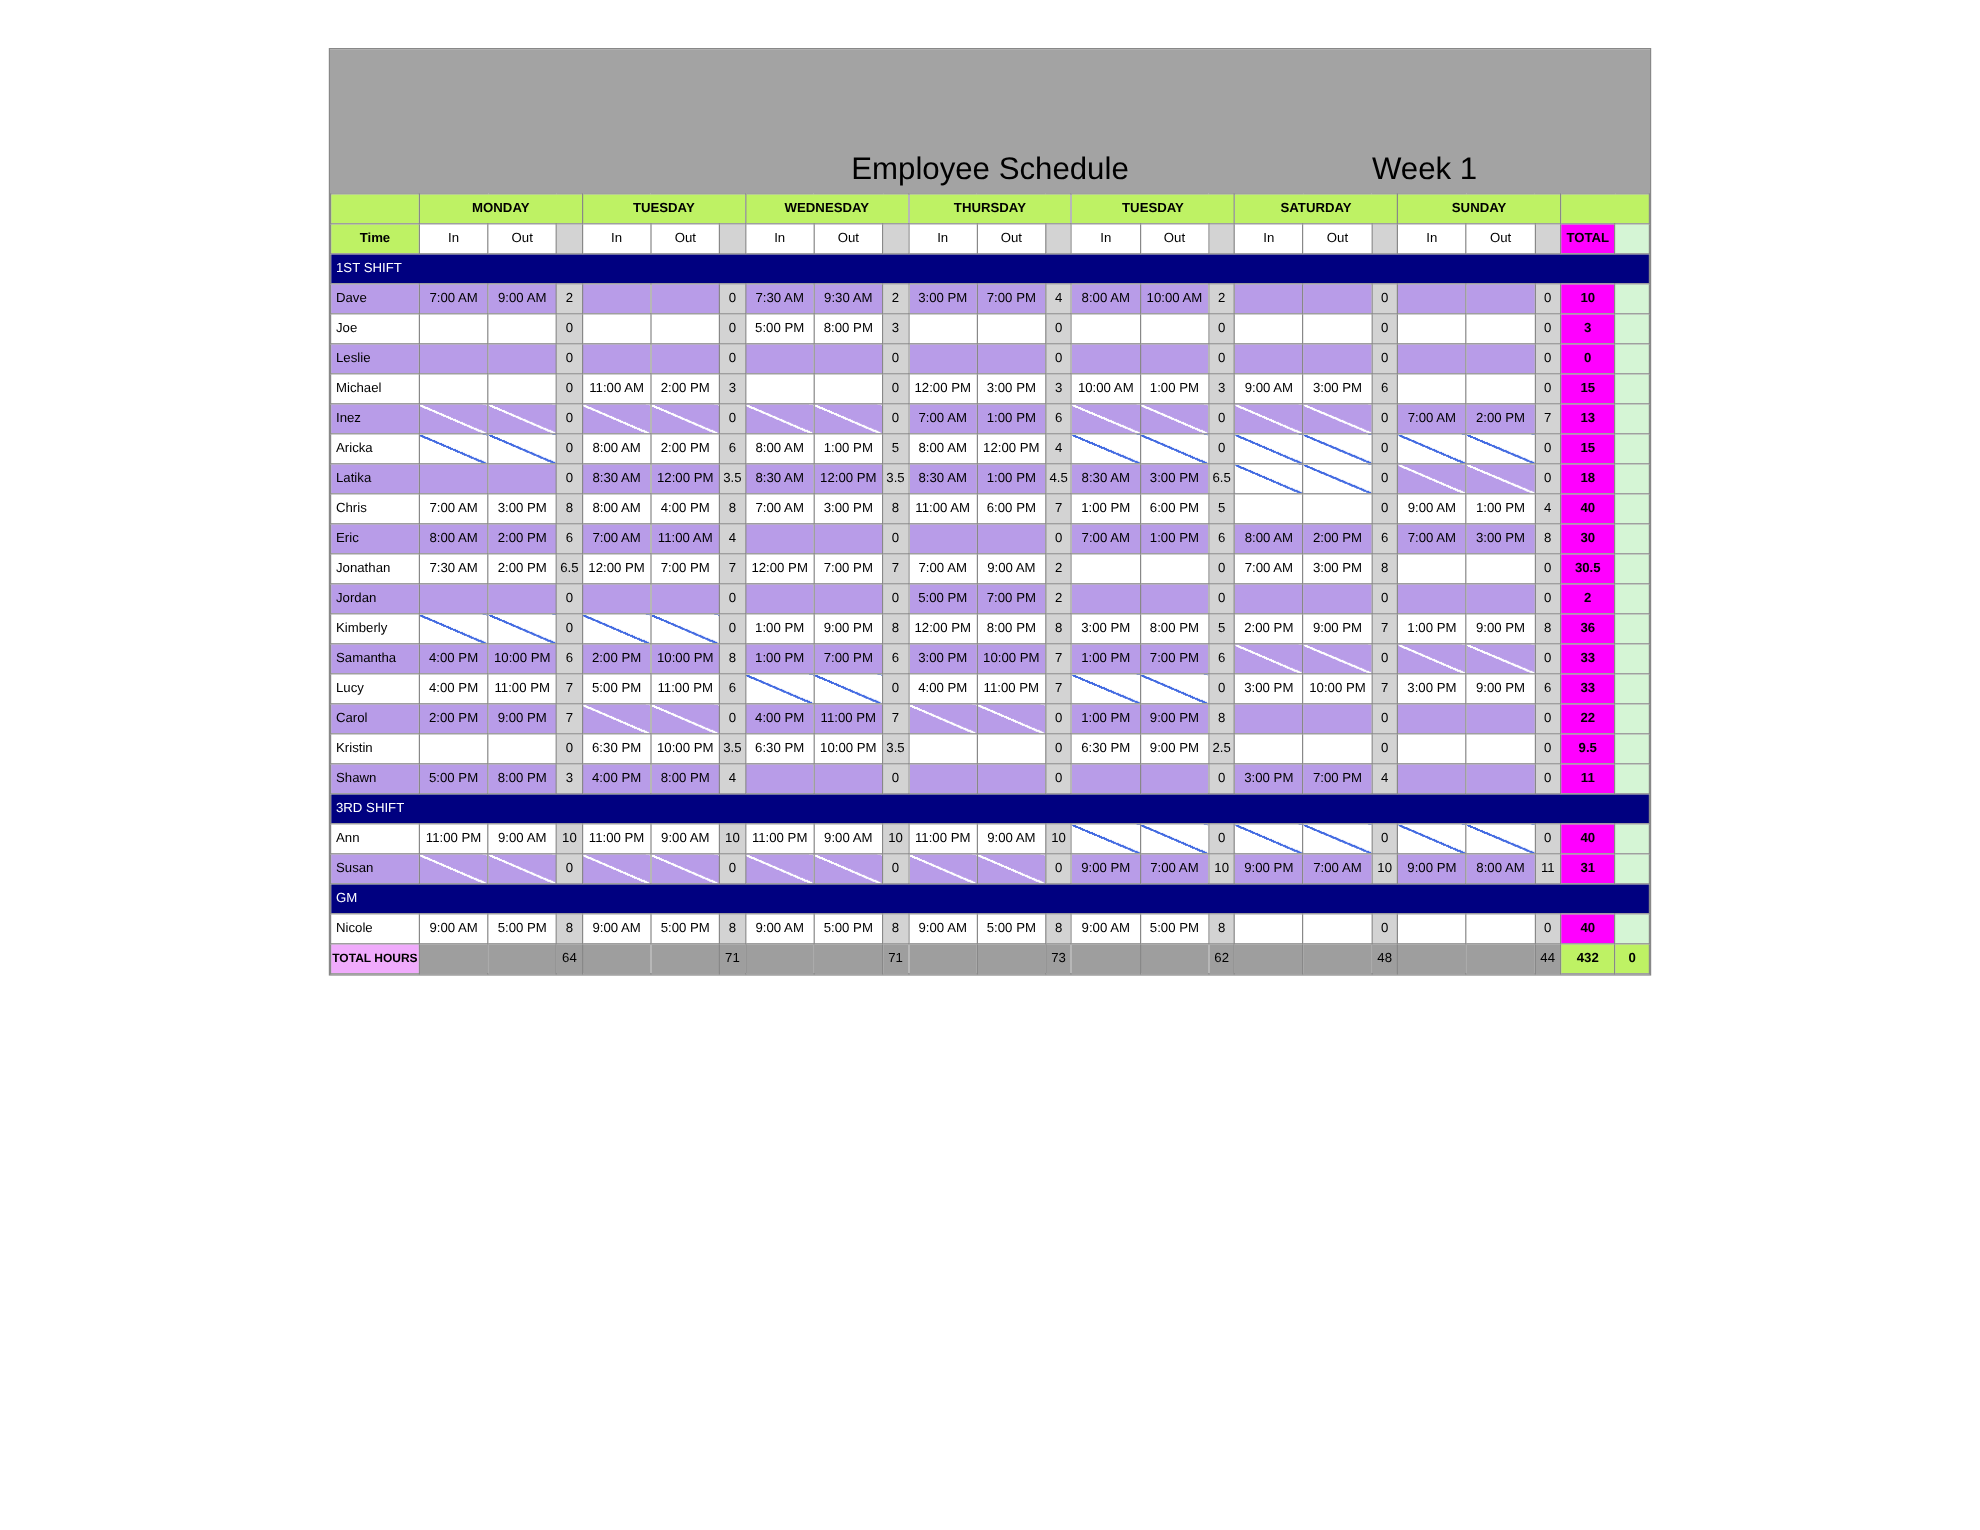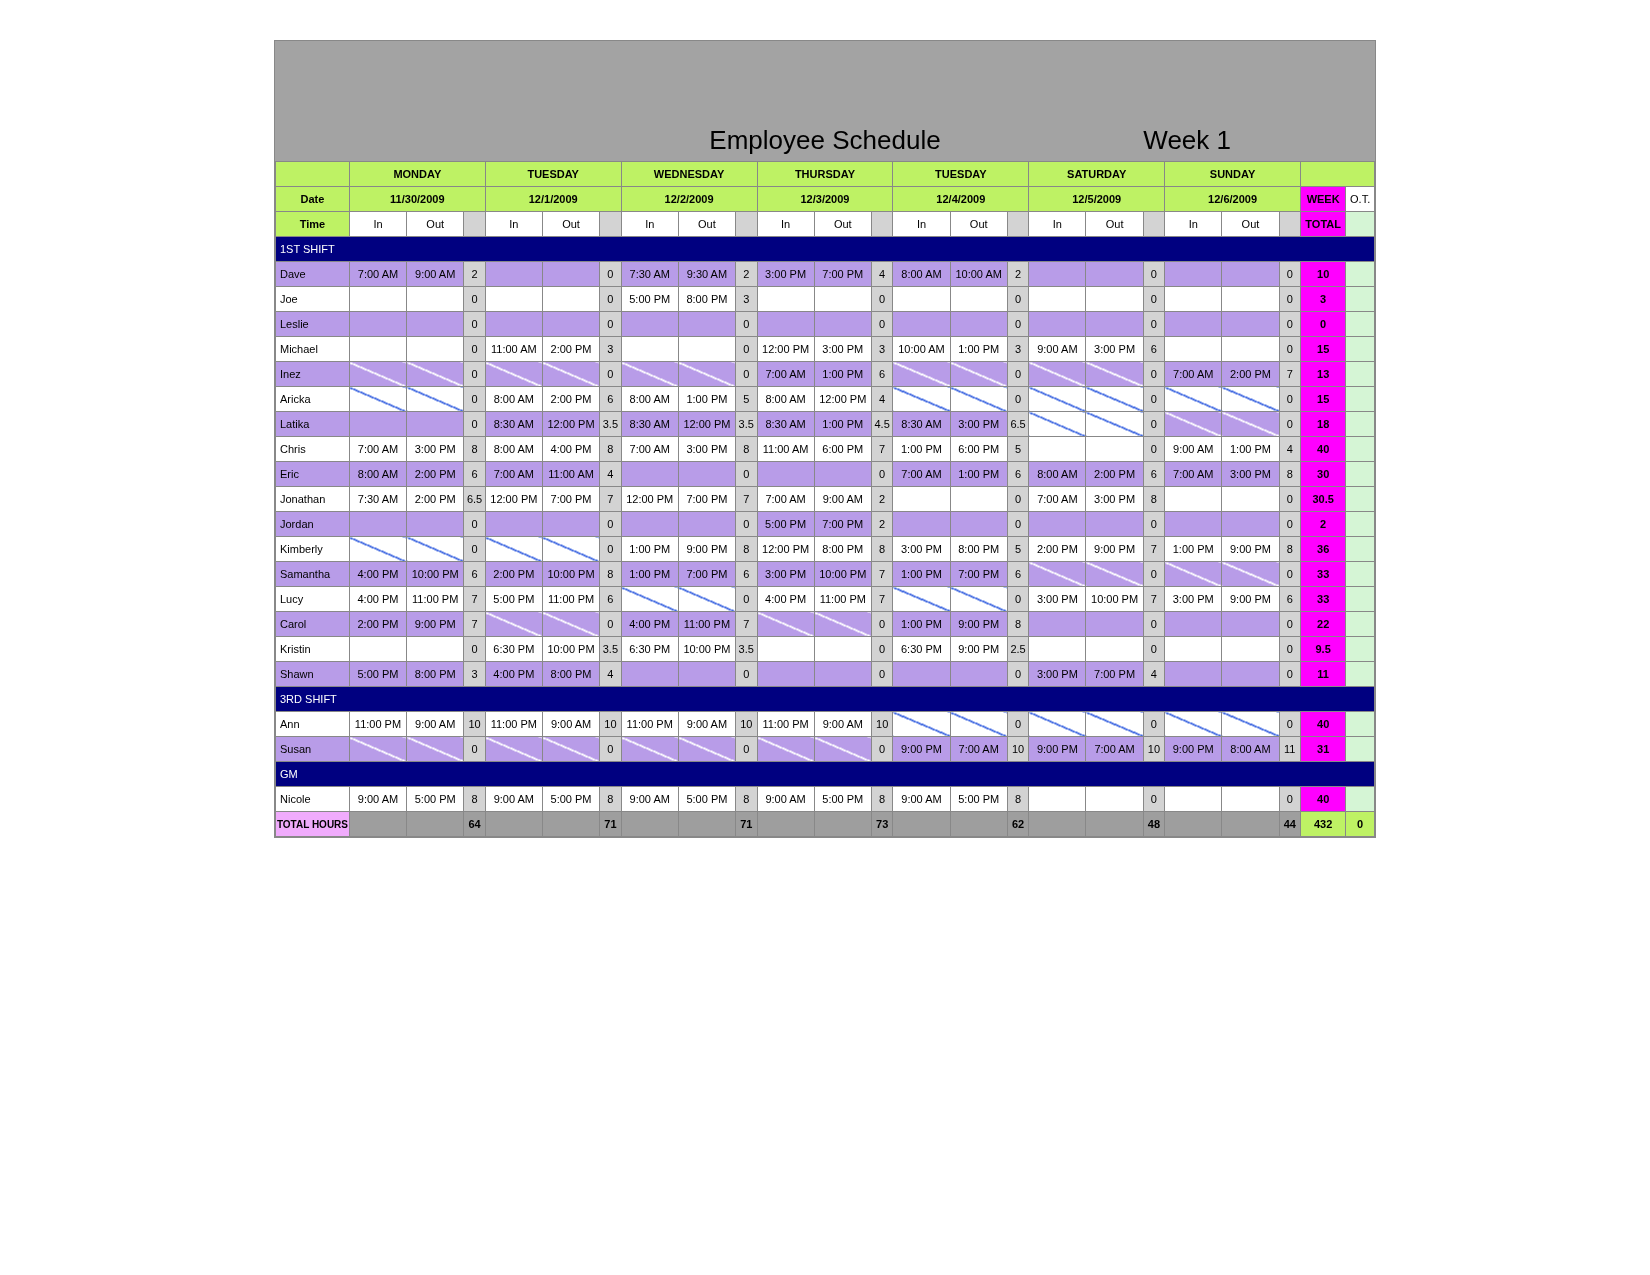--- a/index.html
+++ b/index.html
@@ -9,21 +9,21 @@
 .banner-week{position:absolute;bottom:5px;right:144px;font-size:26px;color:#000}
 table{border-collapse:collapse;width:100%;table-layout:fixed}
 td,th{border:1px solid #888;padding:0;height:24px;text-align:center;font-size:11px;overflow:hidden;white-space:nowrap}
 .cyan{background:#bef264;font-weight:bold}
 .navy{background:#000080;color:#fff;font-weight:normal;text-align:left;padding-left:4px;font-size:11px}
 .name{text-align:left;padding-left:4px}
 .alt{background:#B89CE8}
 .hrs{background:#d3d3d3;font-size:11px}
 .magenta{background:#FF00FF;font-weight:bold}
 .mint{background:#d5f5d5}
-.gray{background:#9e9e9e;font-weight:bold}
+.gray{background:#9e9e9e;font-weight:normal}
 .totlabel{background:#f0abfc;font-weight:bold;font-size:10px}
 .purple-slash{background:#B89CE8;background-image:linear-gradient(to top right,transparent 48%,#fff 48%,#fff 52%,transparent 52%)}
 .white-slash{background:#fff;background-image:linear-gradient(to top right,transparent 48%,#4169E1 48%,#4169E1 52%,transparent 52%)}
 .col-name{width:62px}
 .col-io{width:48px}
 .col-h{width:18px}
 .col-wk{width:38px}
 .col-ot{width:24px}
 </style>
 </head>
@@ -67,32 +67,20 @@
           <td class="cyan" colspan="3">MONDAY</td>
           <td class="cyan" colspan="3">TUESDAY</td>
           <td class="cyan" colspan="3">WEDNESDAY</td>
           <td class="cyan" colspan="3">THURSDAY</td>
           <td class="cyan" colspan="3">TUESDAY</td>
           <td class="cyan" colspan="3">SATURDAY</td>
           <td class="cyan" colspan="3">SUNDAY</td>
           <td class="cyan" colspan="2"></td>
         </tr>
         <tr>
-          <td class="cyan">Date</td>
-          <td class="cyan" colspan="3">11/30/2009</td>
-          <td class="cyan" colspan="3">12/1/2009</td>
-          <td class="cyan" colspan="3">12/2/2009</td>
-          <td class="cyan" colspan="3">12/3/2009</td>
-          <td class="cyan" colspan="3">12/4/2009</td>
-          <td class="cyan" colspan="3">12/5/2009</td>
-          <td class="cyan" colspan="3">12/6/2009</td>
-          <td class="magenta">WEEK</td>
-          <td>O.T.</td>
-        </tr>
-        <tr>
           <td class="cyan">Time</td>
           <td>In</td>
           <td>Out</td>
           <td class="hrs"></td>
           <td>In</td>
           <td>Out</td>
           <td class="hrs"></td>
           <td>In</td>
           <td>Out</td>
           <td class="hrs"></td>

